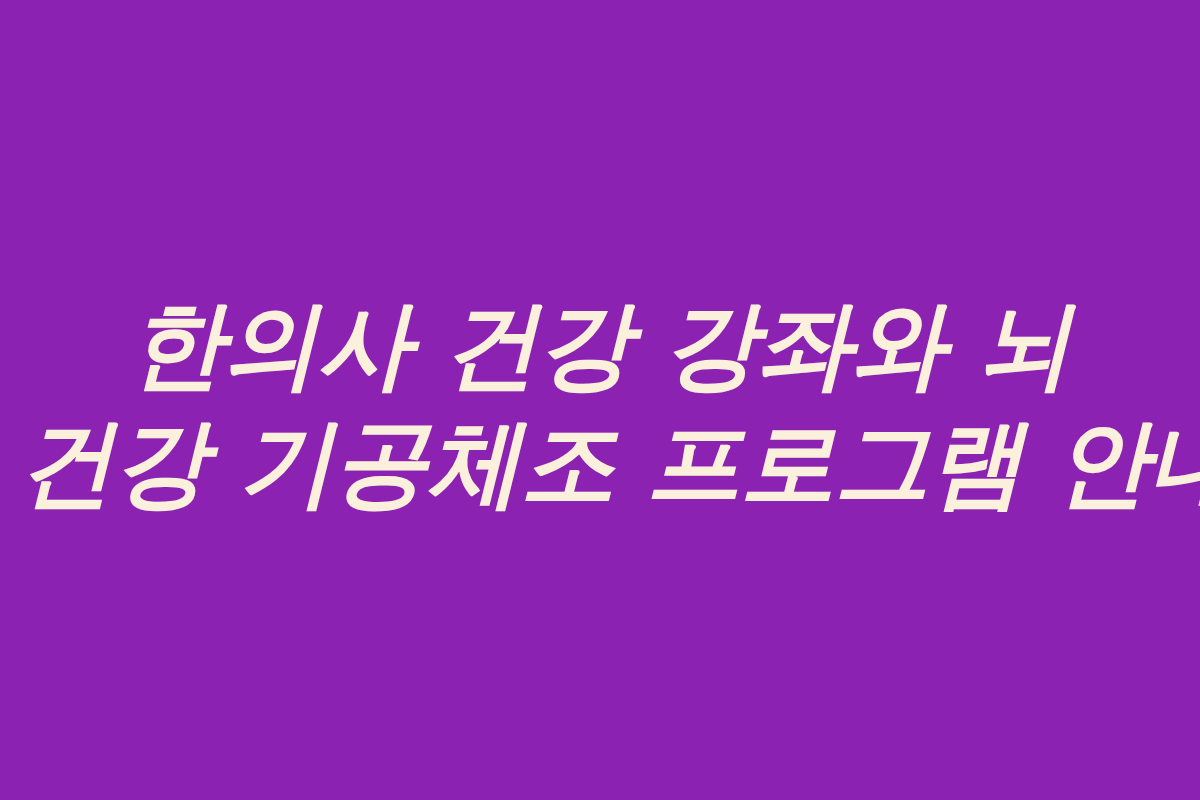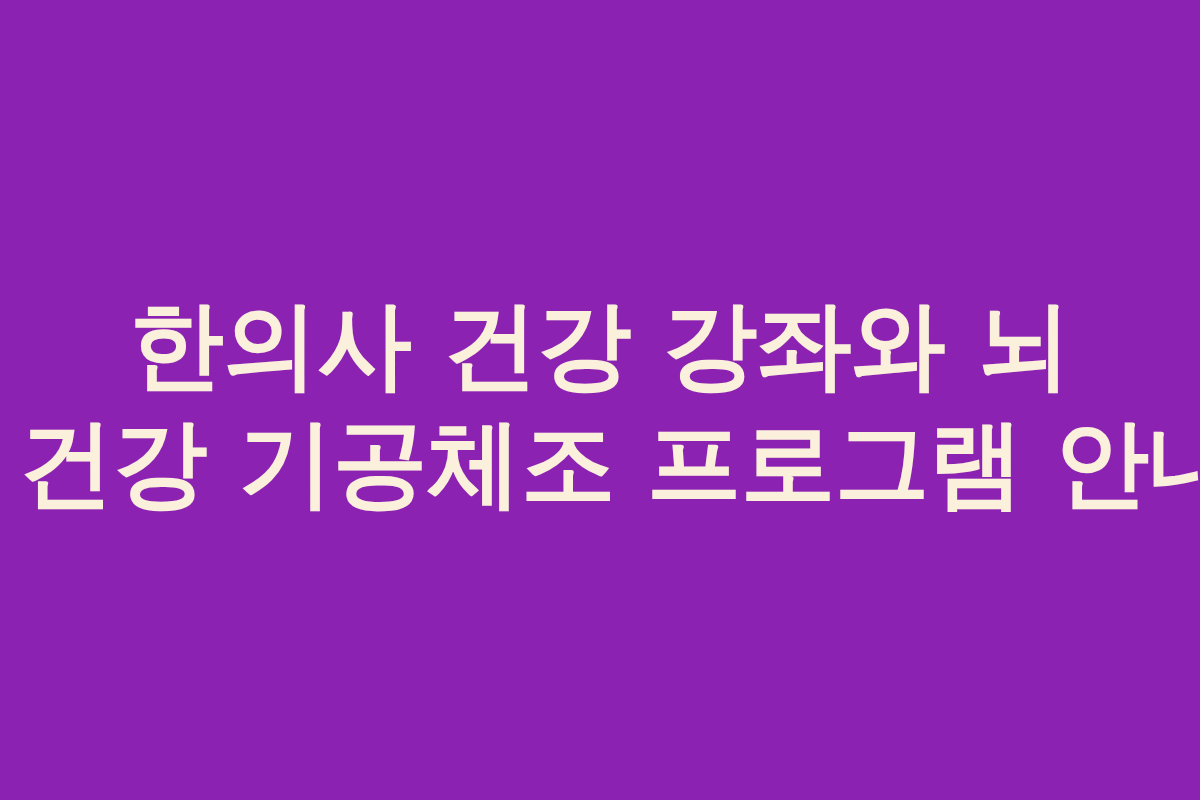--- a/index.html
+++ b/index.html
@@ -37,20 +37,21 @@
     color: #FBF0DC;
     font-family: "Liberation Sans", "DejaVu Sans", sans-serif;
     font-weight: 700;
     font-size: 96px;
     line-height: 118px;
     letter-spacing: -0.5px;
     word-spacing: 6px;
     
     transform: translateY(4px);
     white-space: normal;
+    font-style: italic;
   }
 
   .headline .line {
     display: block;
     white-space: nowrap;
   }
 
   
   .headline .line-1 {
     display: block;

